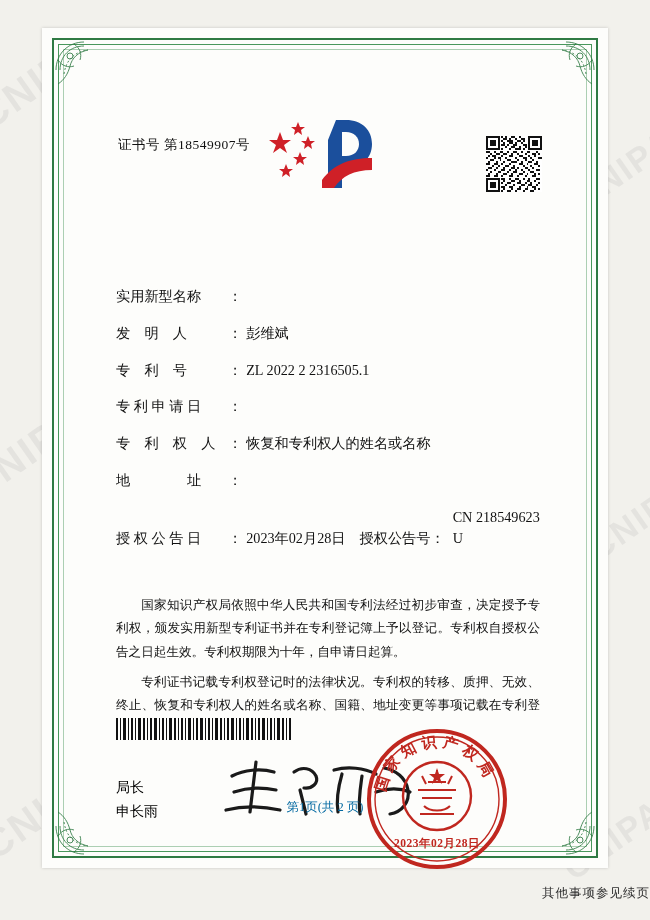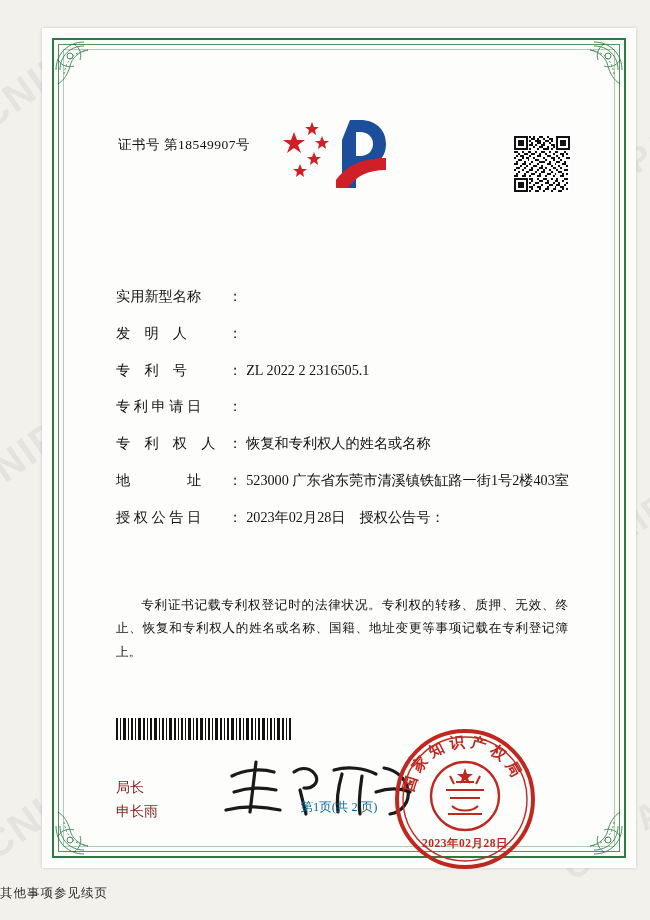--- a/index.html
+++ b/index.html
@@ -24,21 +24,20 @@
   }
   .wm.s1{font-size:40px;}
   .wm.s2{font-size:34px;}
 
   .page{
     position:absolute;
     left:42px;top:28px;
     width:566px;height:840px;
     background:#fdfdfb;
     box-shadow:0 0 3px rgba(0,0,0,.18);
-    padding-left:28px;
   }
   
   .border-outer{
     position:absolute;left:10px;top:10px;right:10px;bottom:10px;
     border:2px solid #2f7a43;
   }
   .border-inner{
     position:absolute;left:16px;top:16px;right:16px;bottom:16px;
     border:1px solid #49975c;
   }
@@ -117,21 +116,21 @@
   .para p{margin:0 0 7px 0;text-indent:2em;}
 
   .barcode{
     position:absolute;left:48px;top:664px;
     width:176px;height:22px;
   }
   .barcode svg{display:block;}
 
   .sign-label{
     position:absolute;left:48px;top:722px;
-    font-size:14px;color:#7f1d1d;line-height:1.7;
+    font-size:14px;color:#000000;line-height:1.7;
   }
   .signature{
     position:absolute;left:148px;top:702px;
     width:210px;height:64px;
   }
   .signature svg{display:block;}
 
   .seal{
     position:absolute;right:70px;top:670px;
     width:150px;height:150px;
@@ -144,21 +143,21 @@
     letter-spacing:.5px;
   }
 
   .page-no{
     position:absolute;left:0;right:0;bottom:26px;
     text-align:center;font-size:12.5px;color:#0369a1;
   }
 
   .footnote{
     position:absolute;left:0;right:0;bottom:18px;
-    text-align:left;font-size:12.5px;color:#2c2c2c;
+    text-align:right;font-size:12.5px;color:#2c2c2c;
     letter-spacing:1px;
   }
 </style>
 </head>
 <body>
 
 <div class="wm s1" style="left:-30px;top:60px;">CNIPA</div>
 <div class="wm s1" style="left:-40px;top:430px;">CNIPA</div>
 <div class="wm s1" style="left:-25px;top:790px;">CNIPA</div>
 <div class="wm s2" style="right:-30px;top:150px;">CNIPA</div>
@@ -425,20 +424,21 @@
     <div class="fields">
 
       <div class="row">
         <span class="lbl">实用新型名称</span>
         <span class="colon">：</span>
       </div>
 
       <div class="row">
         <span class="lbl">发　明　人</span>
         <span class="colon">：</span>
+        <span class="val">彭维斌</span>
       </div>
 
       <div class="row">
         <span class="lbl">专　利　号</span>
         <span class="colon">：</span>
         <span class="val">ZL 2022 2 2316505.1</span>
       </div>
 
       <div class="row">
         <span class="lbl">专 利 申 请 日</span>
@@ -447,33 +447,34 @@
 
       <div class="row">
         <span class="lbl">专　利　权　人</span>
         <span class="colon">：</span>
         <span class="val">恢复和专利权人的姓名或名称</span>
       </div>
 
       <div class="row">
         <span class="lbl">地　　　　址</span>
         <span class="colon">：</span>
-        <span class="val">523000 广东省东莞市清溪镇铁缸路一街1号2楼403室</span>
       </div>
 
       <div class="row dual">
         <span class="lbl">授 权 公 告 日</span>
         <span class="colon">：</span>
         <span class="val">2023年02月28日</span>
         <span class="sec-lbl">授权公告号：</span>
+        <span class="sec-val">CN 218549623 U</span>
       </div>
 
     </div>
 
     <div class="para">
+      <p>国家知识产权局依照中华人民共和国专利法经过初步审查，决定授予专利权，颁发实用新型专利证书并在专利登记簿上予以登记。专利权自授权公告之日起生效。专利权期限为十年，自申请日起算。</p>
       <p>专利证书记载专利权登记时的法律状况。专利权的转移、质押、无效、终止、恢复和专利权人的姓名或名称、国籍、地址变更等事项记载在专利登记簿上。</p>
     </div>
 
     <div class="barcode">
       <svg width="176" height="22" viewBox="0 0 176 22" shape-rendering="crispEdges">
         <rect width="176" height="22" fill="#fdfdfb"></rect>
         <g fill="#111">
           <rect x="0" y="0" width="2" height="22"></rect>
             <rect x="4" y="0" width="1" height="22"></rect>
           <rect x="7" y="0" width="3" height="22"></rect>

